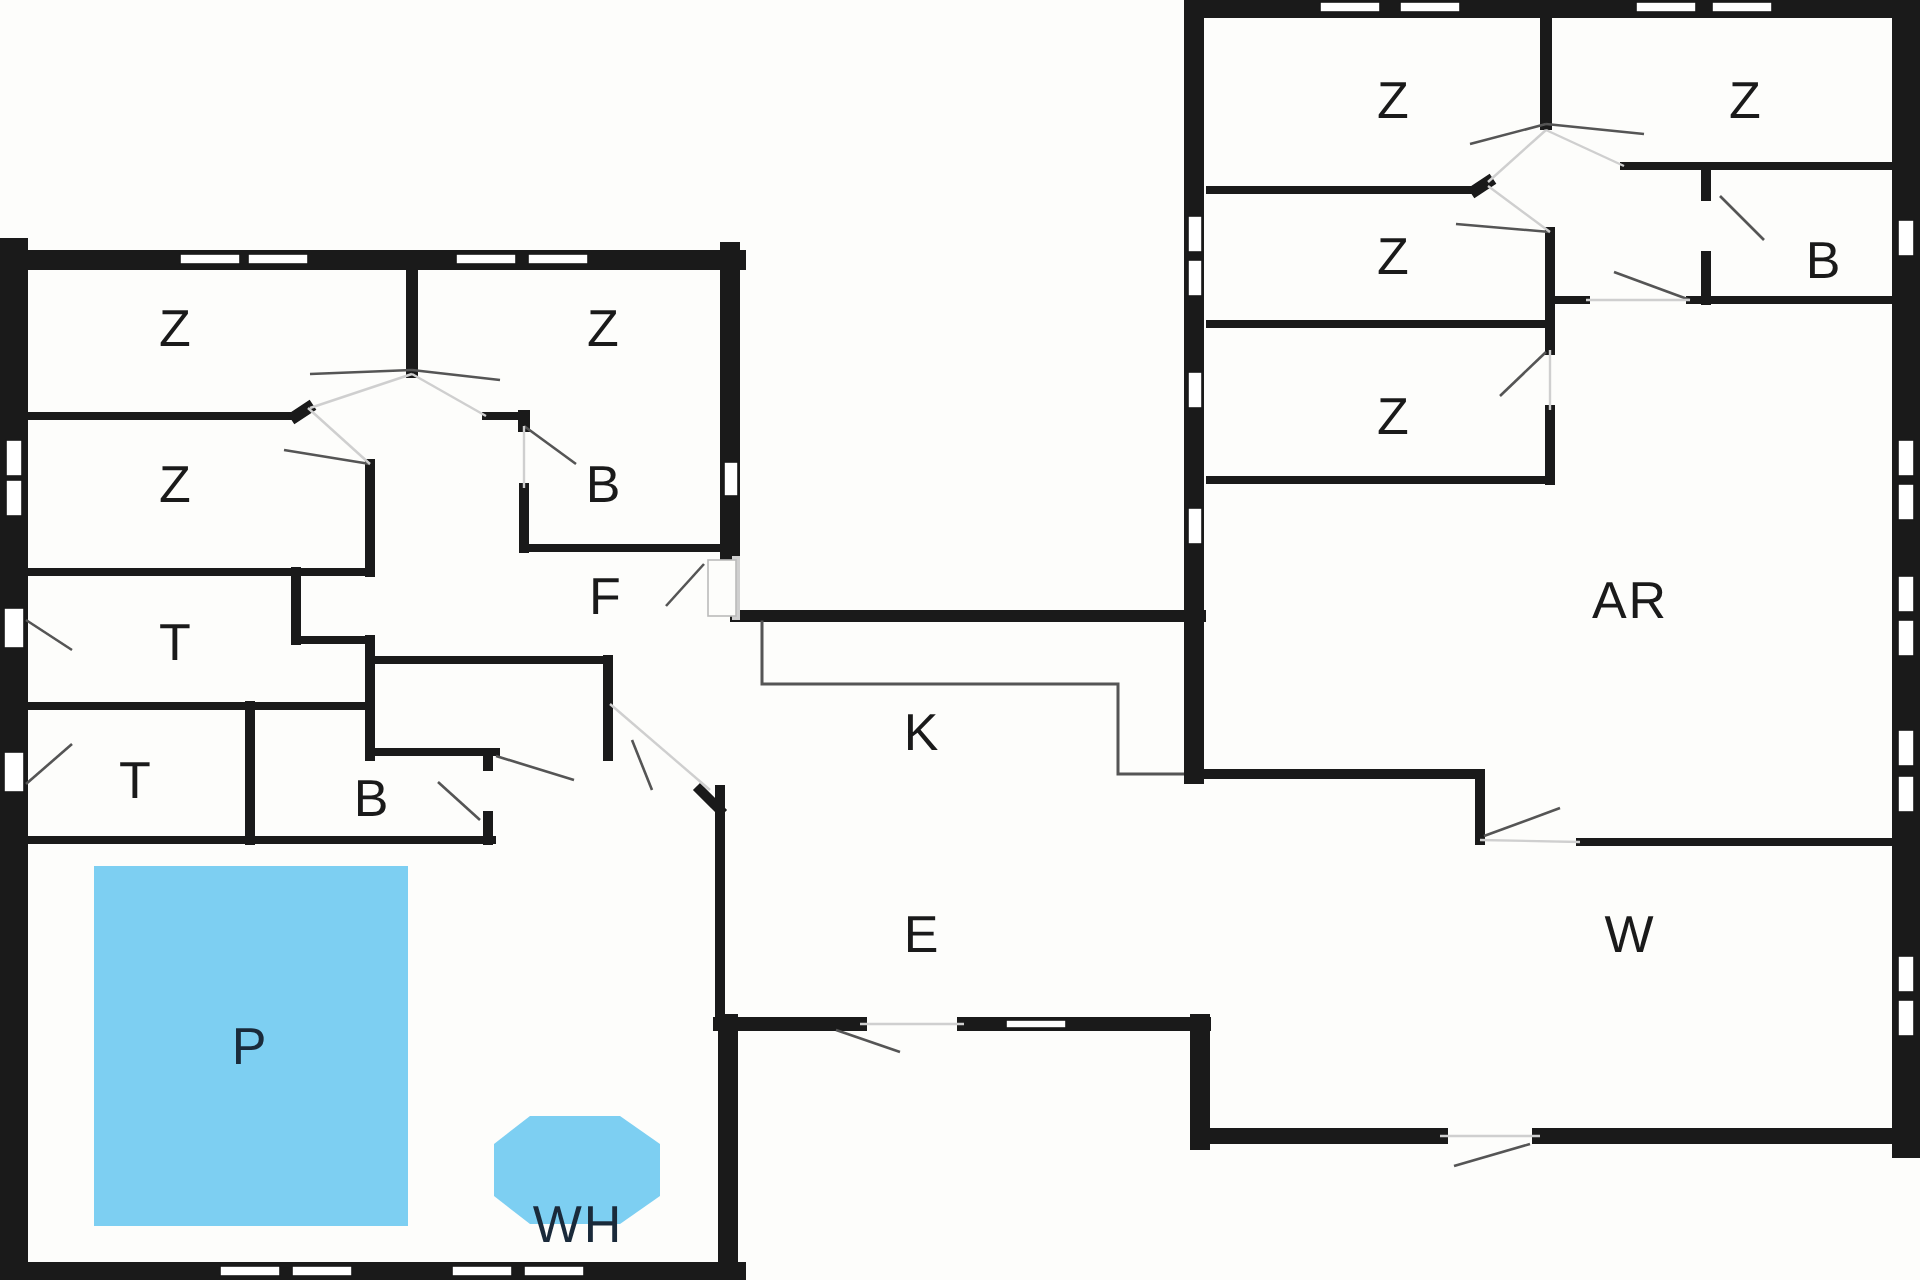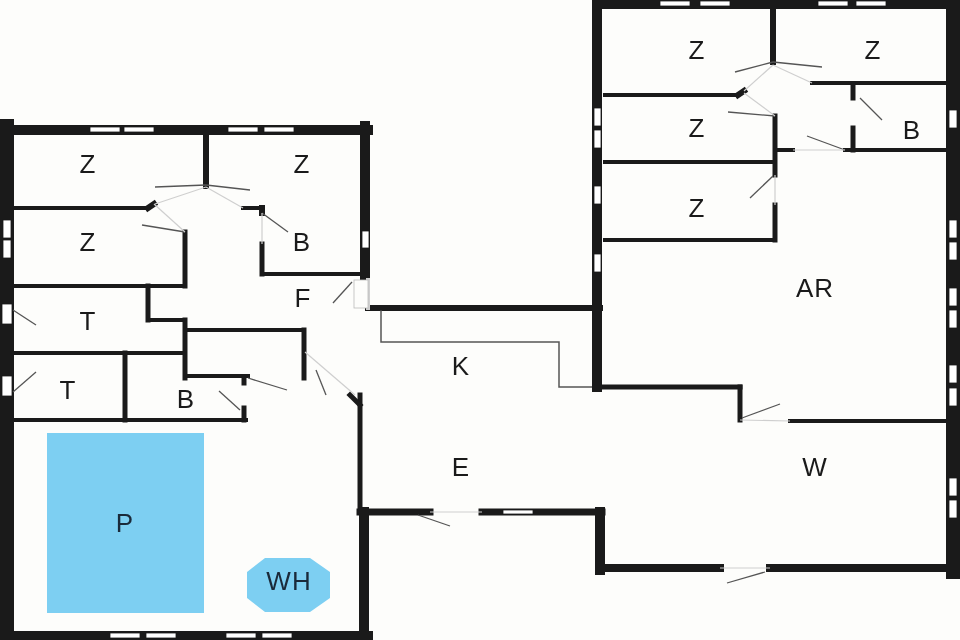--- a/index.html
+++ b/index.html
@@ -155,22 +155,22 @@
 
 <div class="label" style="left:88px;top:164px;">Z</div>
 <div class="label" style="left:302px;top:164px;">Z</div>
 <div class="label" style="left:88px;top:242px;">Z</div>
 <div class="label" style="left:302px;top:242px;">B</div>
 <div class="label" style="left:303px;top:298px;">F</div>
 <div class="label" style="left:88px;top:321px;">T</div>
 <div class="label" style="left:68px;top:390px;">T</div>
 <div class="label" style="left:186px;top:399px;">B</div>
 <div class="label pool" style="left:125px;top:523px;">P</div>
-<div class="label pool" style="left:289px;top:581px;">WH</div>
+<div class="label pool" style="left:289px;top:612px;">WH</div>
 <div class="label" style="left:461px;top:366px;">K</div>
 <div class="label" style="left:461px;top:467px;">E</div>
 <div class="label" style="left:815px;top:467px;">W</div>
-<div class="label" style="left:815px;top:288px;">AR</div>
+<div class="label" style="left:815px;top:300px;">AR</div>
 <div class="label" style="left:697px;top:50px;">Z</div>
 <div class="label" style="left:873px;top:50px;">Z</div>
 <div class="label" style="left:697px;top:128px;">Z</div>
 <div class="label" style="left:912px;top:130px;">B</div>
 <div class="label" style="left:697px;top:208px;">Z</div>
 
 </body></html>

